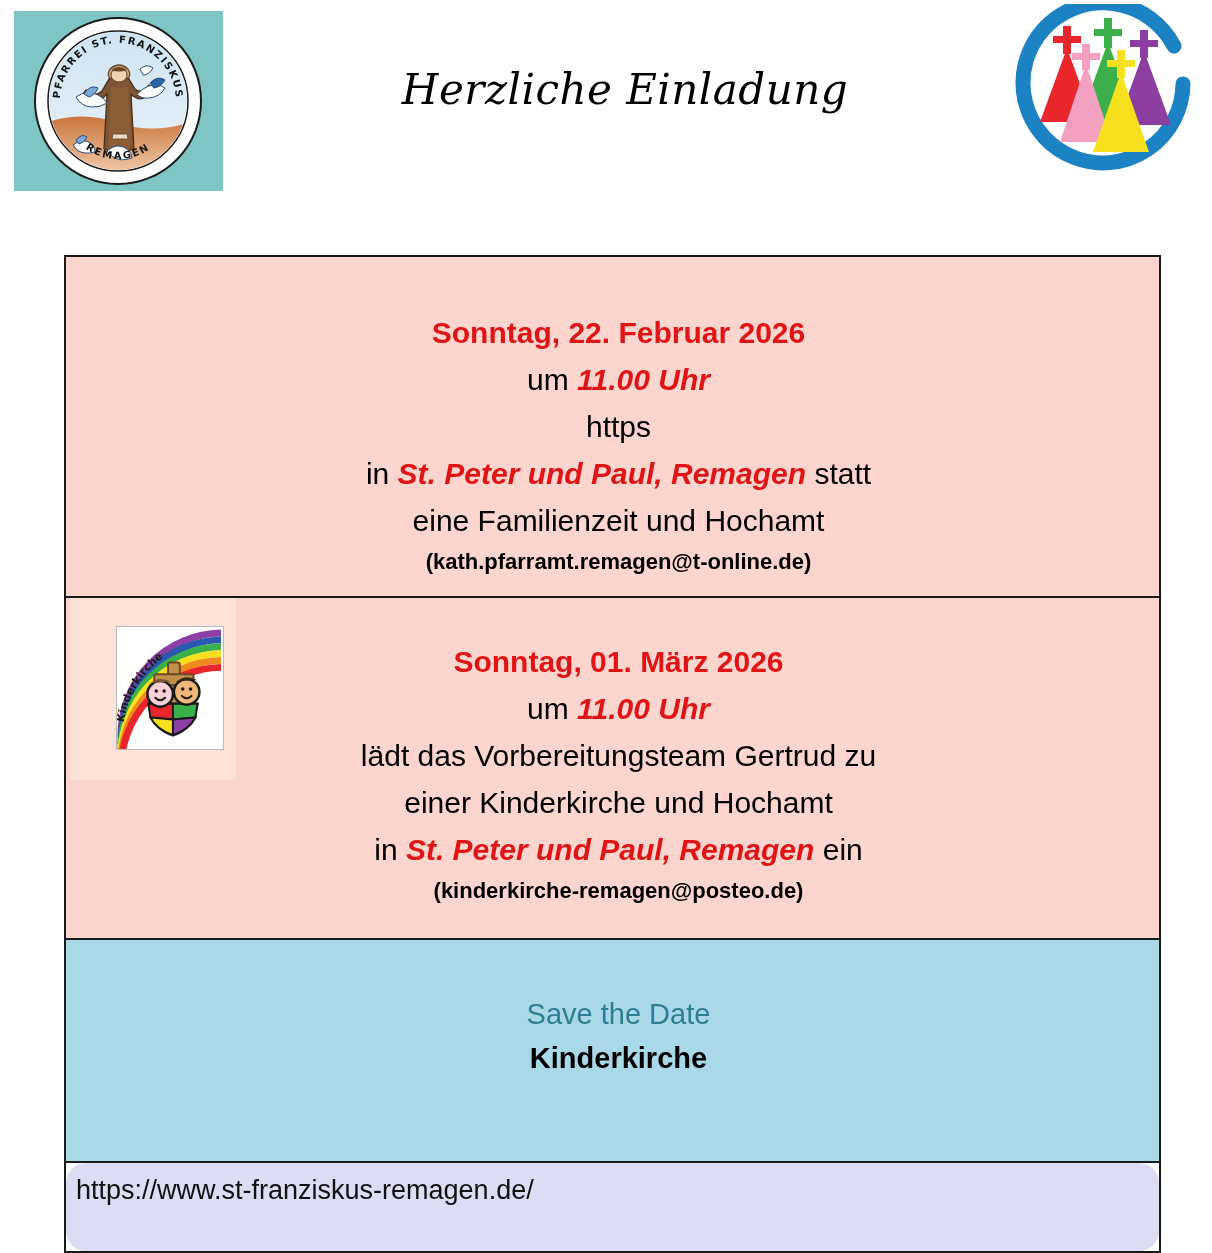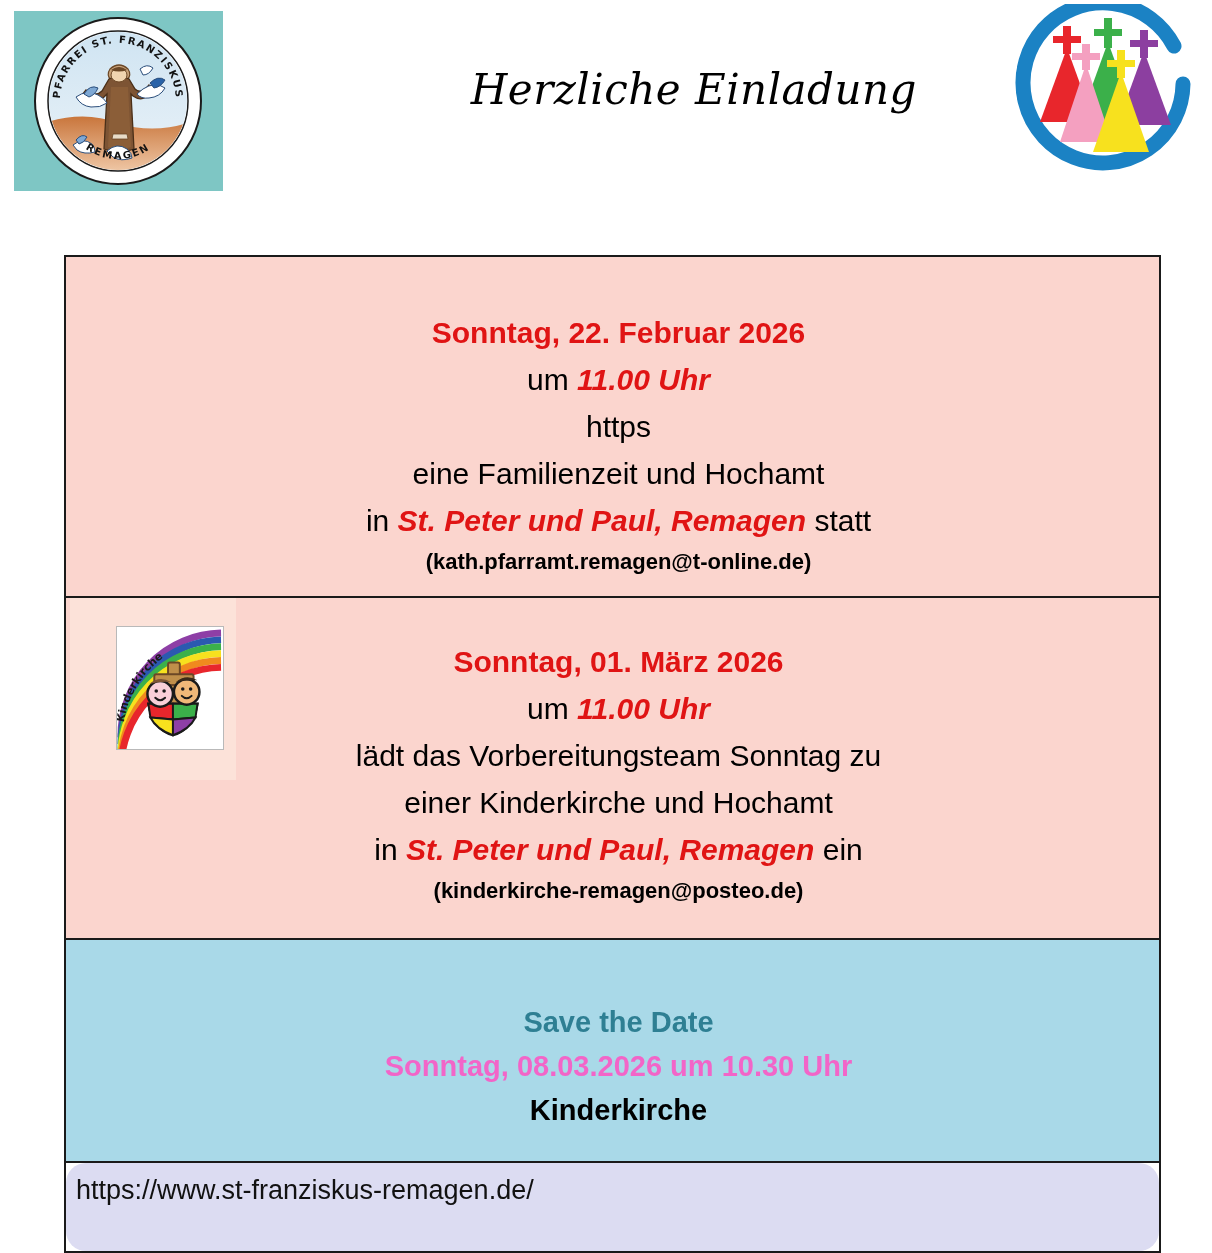--- a/index.html
+++ b/index.html
@@ -29,24 +29,24 @@
     top: 11px;
     width: 209px;
     height: 180px;
     background: #7ec6c4;
     box-sizing: border-box;
   }
   .logo-franziskus svg { display:block; width:100%; height:100%; }
 
   .page-title {
     position: absolute;
-    left: 297px;
+    left: 315px;
     top: 65px;
     width: 620px;
-    text-align: right;
+    text-align: center;
     font-family: "DejaVu Serif", "Liberation Serif", serif;
     font-style: italic;
     font-size: 42px;
     font-weight: 400;
     color: #000000;
     letter-spacing: 0.5px;
     white-space: nowrap;
   }
 
   .logo-pastoral {
@@ -134,23 +134,22 @@
   .row-2-body {
     position: relative;
     z-index: 2;
   }
 
   
   .std-title {
     display: block;
     font-size: 29px;
     line-height: 44px;
-    font-weight: bold;
+    font-weight: normal;
     color: #2e7f93;
-    margin-top: 8px;
   }
   .std-date {
     display: block;
     font-size: 29px;
     line-height: 44px;
     font-weight: bold;
     color: #f265c8;
   }
   .std-kk {
     display: block;
@@ -273,22 +272,22 @@
   </div>
 </div>
 
 <div class="invite-table">
 
   <div class="row row-pink row-1">
     <div class="cell-text">
       <span class="big line-bold-red">Sonntag, 22. Februar 2026</span>
       <span class="big"><span>um </span><span class="red">11.00 Uhr</span></span>
       <span class="big">https</span>
+      <span class="big"><span>in </span><span class="red">St. Peter und Paul, Remagen</span><span> statt</span></span>
       <span class="big">eine Familienzeit und Hochamt</span>
-      <span class="big"><span>in </span><span class="red">St. Peter und Paul, Remagen</span><span> statt</span></span>
       <span class="small-mail">(kath.pfarramt.remagen@t-online.de)</span>
     </div>
   </div>
 
   <div class="row row-pink row-2">
     <div class="kk-backdrop"></div>
     <div class="kk-image">
       <svg viewBox="0 0 108 124" xmlns="http://www.w3.org/2000/svg">
         <rect x="0" y="0" width="108" height="124" fill="#ffffff"></rect>
         <defs>
@@ -334,31 +333,30 @@
           <path d="M 66 70 q 5 5 10 0"></path>
         </g>
         <path d="M 33 58 q 10 -9 22 -2 q -11 -1 -22 2 z" fill="#7d5434"></path>
         <path d="M 60 56 q 10 -9 22 -2 q -11 -1 -22 2 z" fill="#3a2a18"></path>
       </svg>
     </div>
 
     <div class="cell-text row-2-body">
       <span class="big line-bold-red">Sonntag, 01. März 2026</span>
       <span class="big"><span>um </span><span class="red">11.00 Uhr</span></span>
-      <span class="big">lädt das Vorbereitungsteam Sonntag zu</span>
+      <span class="big">lädt das Vorbereitungsteam Gertrud zu</span>
       <span class="big">einer Kinderkirche und Hochamt</span>
       <span class="big"><span>in </span><span class="red">St. Peter und Paul, Remagen</span><span> ein</span></span>
       <span class="small-mail">(kinderkirche-remagen@posteo.de)</span>
     </div>
   </div>
 
   <div class="row row-blue row-3">
     <div class="cell-text">
       <span class="std-title">Save the Date</span>
-      <span class="std-date">Sonntag, 08.03.2026 um 10.30 Uhr</span>
       <span class="std-kk">Kinderkirche</span>
     </div>
   </div>
 
   <div class="row row-foot row-4">
     <div class="foot-line">https://www.st-franziskus-remagen.de/</div>
   </div>
 
 </div>
 

